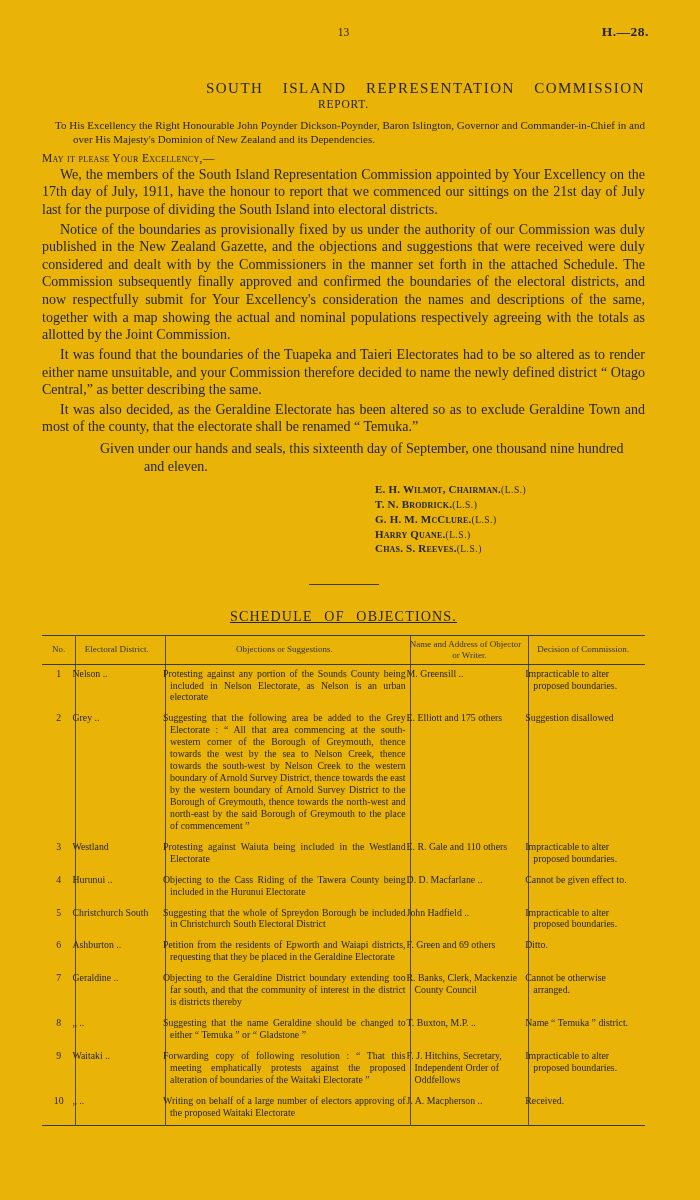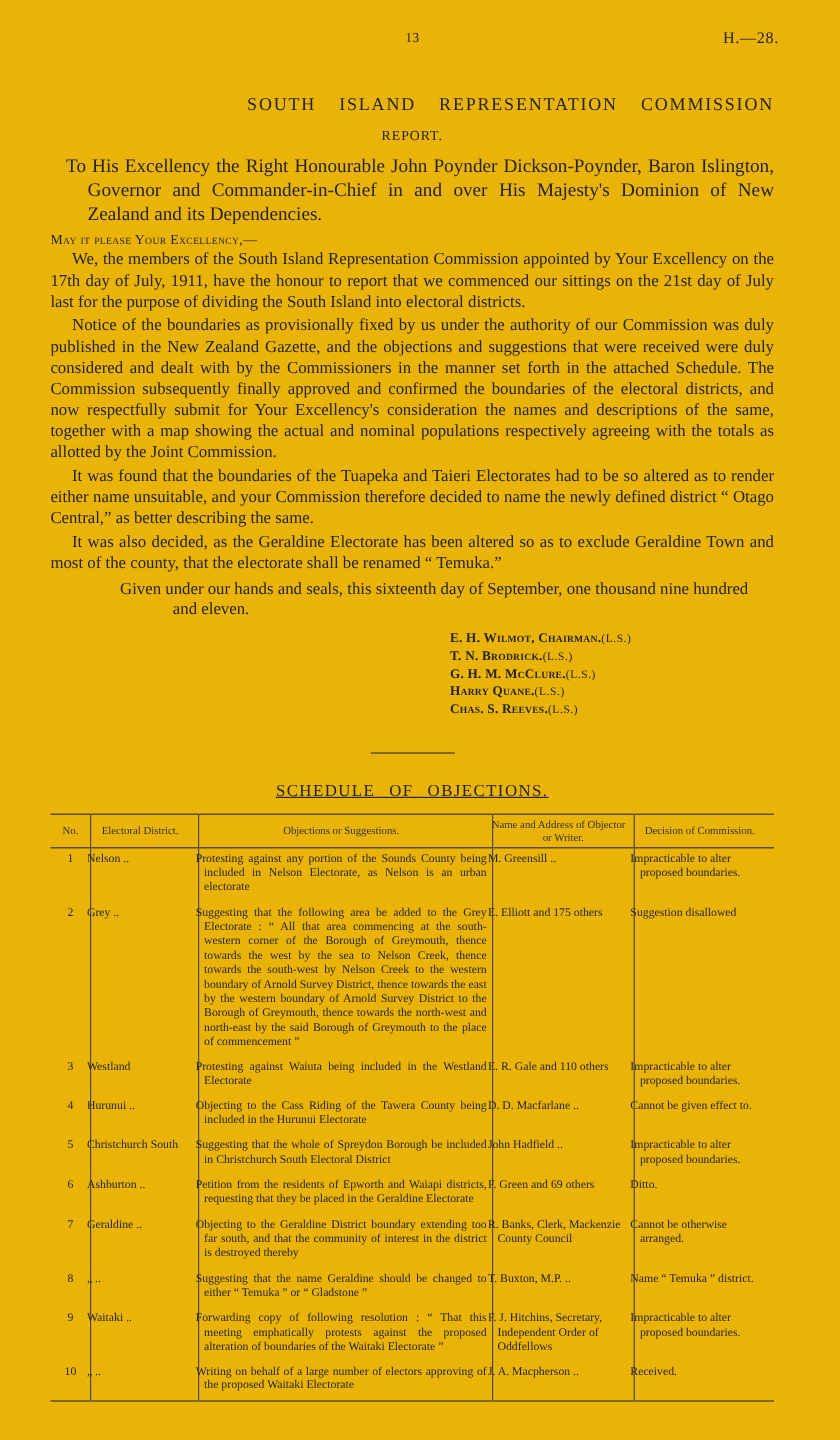--- a/index.html
+++ b/index.html
@@ -19,37 +19,37 @@
     position: relative;
   }
   
   .page-header { position: relative; height: 18px; }
   .page-number {
     position: absolute; left: 0; right: 0;
     text-align: center; font-size: 11.5px;
   }
   .doc-ref {
     position: absolute; right: -4px; top: -2px;
-    font-size: 13.5px; font-weight: normal; letter-spacing: .5px;
+    font-size: 13.5px; font-weight: bold; letter-spacing: .5px;
   }
   
   .title {
     margin: 36px 0 0 0;
     font-size: 15px; font-weight: normal;
     text-align: right; letter-spacing: 1.5px; word-spacing: 14px;
   }
   .subtitle {
-    margin: 11px 0 0 0;
+    margin: 1px 0 0 0;
     font-size: 11.5px; font-weight: normal;
     text-align: center; letter-spacing: .8px;
   }
   
   .address {
     margin: 9px 0 0 0;
-    font-size: 16px; line-height: 1.26; text-align: justify;
+    font-size: 11px; line-height: 1.26; text-align: justify;
     padding-left: 31px; text-indent: -18px;
   }
   .salutation {
     margin: 5px 0 0 0;
     font-size: 11.5px; font-variant: small-caps; letter-spacing: .3px;
   }
   .body-para {
     margin: 2px 0 0 0;
     font-size: 14px; line-height: 1.26; text-align: justify;
     text-indent: 18px;
@@ -191,21 +191,21 @@
       <tr>
         <td class="c-no">6</td>
         <td class="c-district">Ashburton ..</td>
         <td class="c-objection">Petition from the residents of Epworth and Waiapi districts, requesting that they be placed in the Geraldine Electorate</td>
         <td class="c-name">F. Green and 69 others</td>
         <td class="c-decision">Ditto.</td>
       </tr>
       <tr>
         <td class="c-no">7</td>
         <td class="c-district">Geraldine ..</td>
-        <td class="c-objection">Objecting to the Geraldine District boundary extending too far south, and that the community of interest in the district is destroyed thereby</td>
+        <td class="c-objection">Objecting to the Geraldine District boundary extending too far south, and that the community of interest in the district is districts thereby</td>
         <td class="c-name">R. Banks, Clerk, Mackenzie County Council</td>
         <td class="c-decision">Cannot be otherwise arranged.</td>
       </tr>
       <tr>
         <td class="c-no">8</td>
         <td class="c-district">„ ..</td>
         <td class="c-objection">Suggesting that the name Geraldine should be changed to either “ Temuka ” or “ Gladstone ”</td>
         <td class="c-name">T. Buxton, M.P. ..</td>
         <td class="c-decision">Name “ Temuka ” district.</td>
       </tr>

